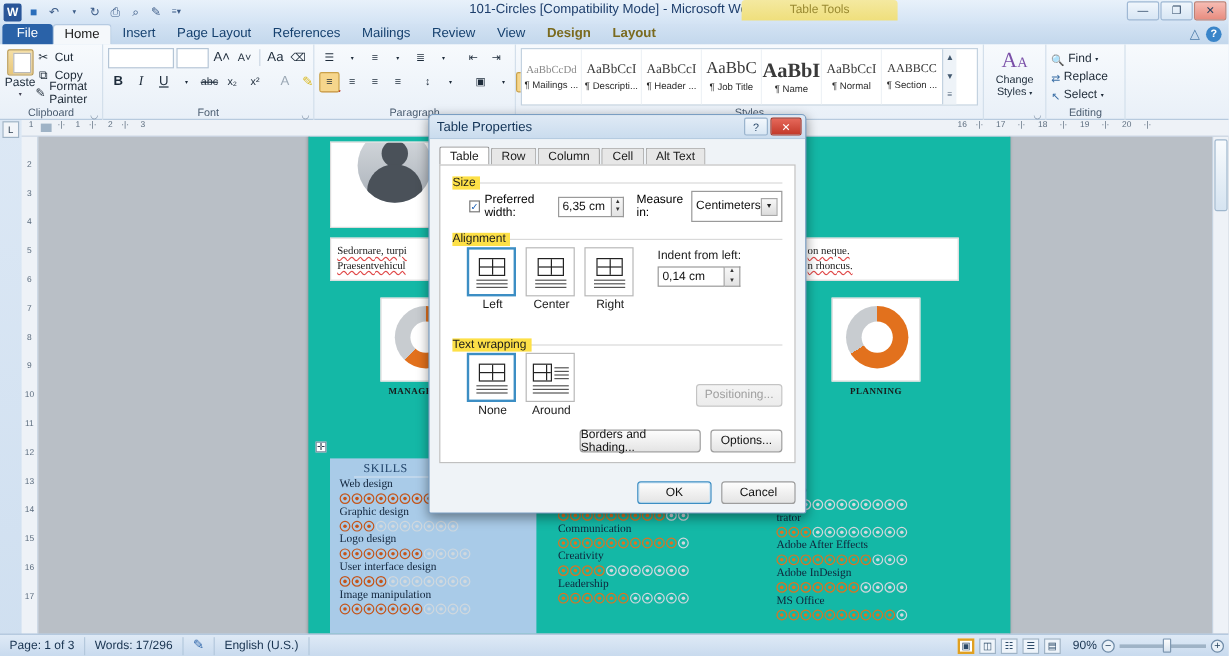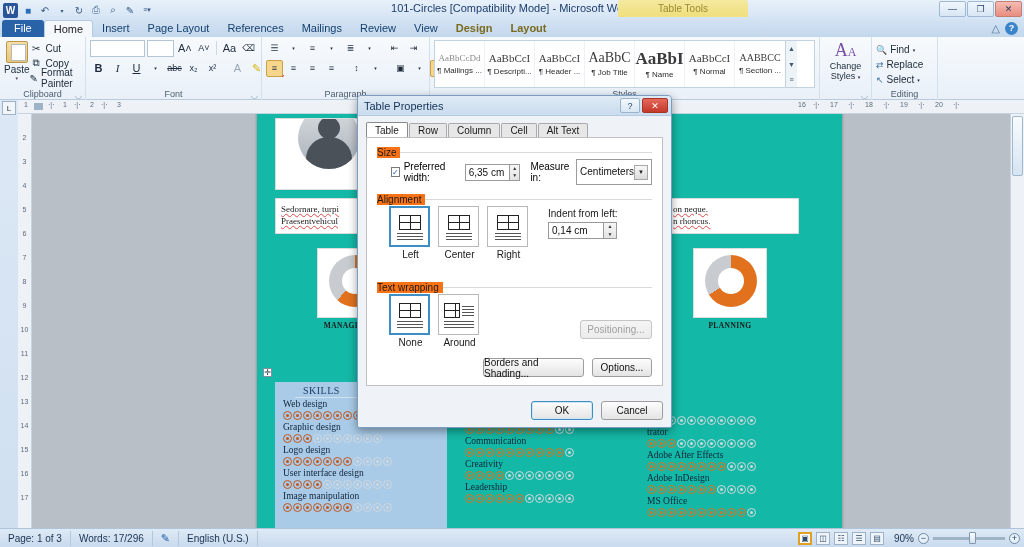--- a/index.html
+++ b/index.html
@@ -271,21 +271,21 @@
     height:15px; line-height:14px; padding:0 8px; font-size:10px; color:#1a1a1a;
     border:1px solid #a9a9a9; border-bottom:none; background:#e7e7e7;
     margin-right:1px; border-radius:2px 2px 0 0;
   }
   .dtab.active { background:#fff; height:16px; line-height:15px; border-color:#8a8a8a; }
   .tabpanel {
     border:1px solid #c0c0c0; background:#fff; height:249px; margin-top:-1px;
     position:relative; padding:8px 10px;
   }
 
-  .fieldset-label { font-size:10px; color:#1a1a1a; position:relative; background:#f97316;
+  .fieldset-label { font-size:10px; color:#1a1a1a; position:relative; background:#fde047;
                     display:inline-block; padding-right:4px; }
   .hr-line { height:1px; background:#d9d9d9; margin-top:-6px; margin-bottom:6px; }
 
   .chk { width:10px; height:10px; border:1px solid #7a7a7a; background:#fff;
          display:inline-flex; align-items:center; justify-content:center;
          font-size:8px; color:#1a5fb4; vertical-align:middle; }
   .txtinput {
     border:1px solid #9a9a9a; background:#fff; height:17px; font-size:10px;
     padding:0 3px; line-height:16px; color:#111;
   }

